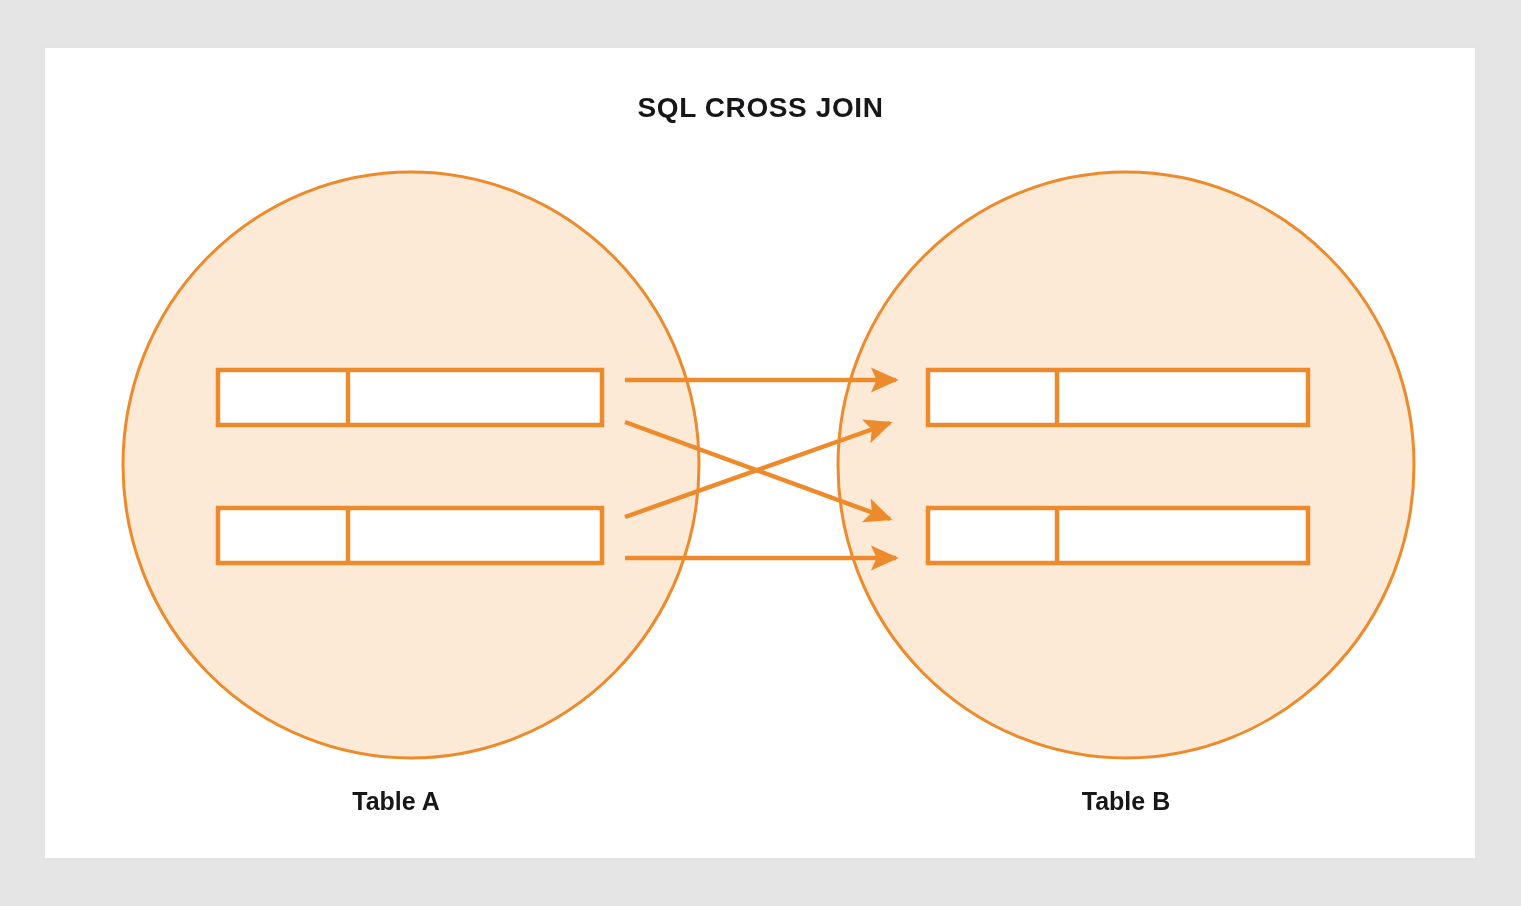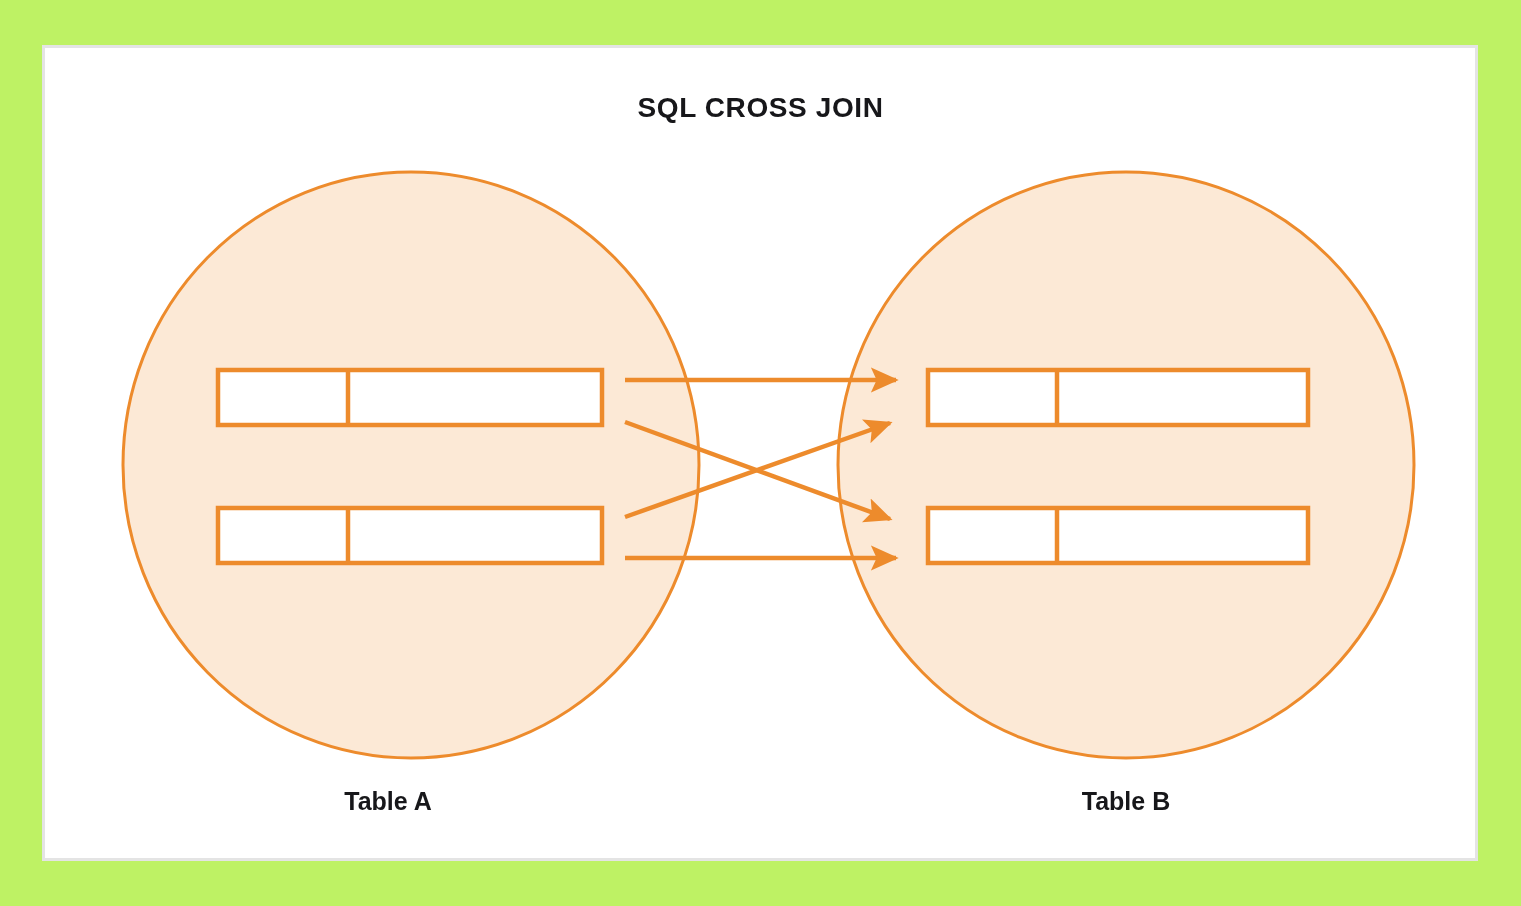--- a/index.html
+++ b/index.html
@@ -11,21 +11,21 @@
   body {
     width: 1521px;
     height: 906px;
     font-family: "Liberation Sans", sans-serif;
     overflow: hidden;
   }
   #diagram-root {
     position: relative;
     width: 1521px;
     height: 906px;
-    background: #bef264;
+    background: #e5e5e5;
   }
   #frame {
     position: absolute;
     left: 42px;
     top: 45px;
     width: 1436px;
     height: 816px;
     border: 3px solid #e4e4e4;
     box-sizing: border-box;
     background: #ffffff;
@@ -52,21 +52,21 @@
   .table-label {
     position: absolute;
     top: 787px;
     width: 300px;
     text-align: center;
     font-size: 25px;
     font-weight: bold;
     color: #17171a;
     font-family: "Liberation Sans", sans-serif;
   }
-  #label-a { left: 238px; text-align: center; }
+  #label-a { left: 246px; text-align: center; }
   #label-b { left: 976px; text-align: center; }
 </style>
 </head>
 <body>
 
 <div id="diagram-root">
 
   <div id="frame"></div>
 
   <svg id="canvas" viewBox="0 0 1521 906" width="1521" height="906" xmlns="http://www.w3.org/2000/svg">

